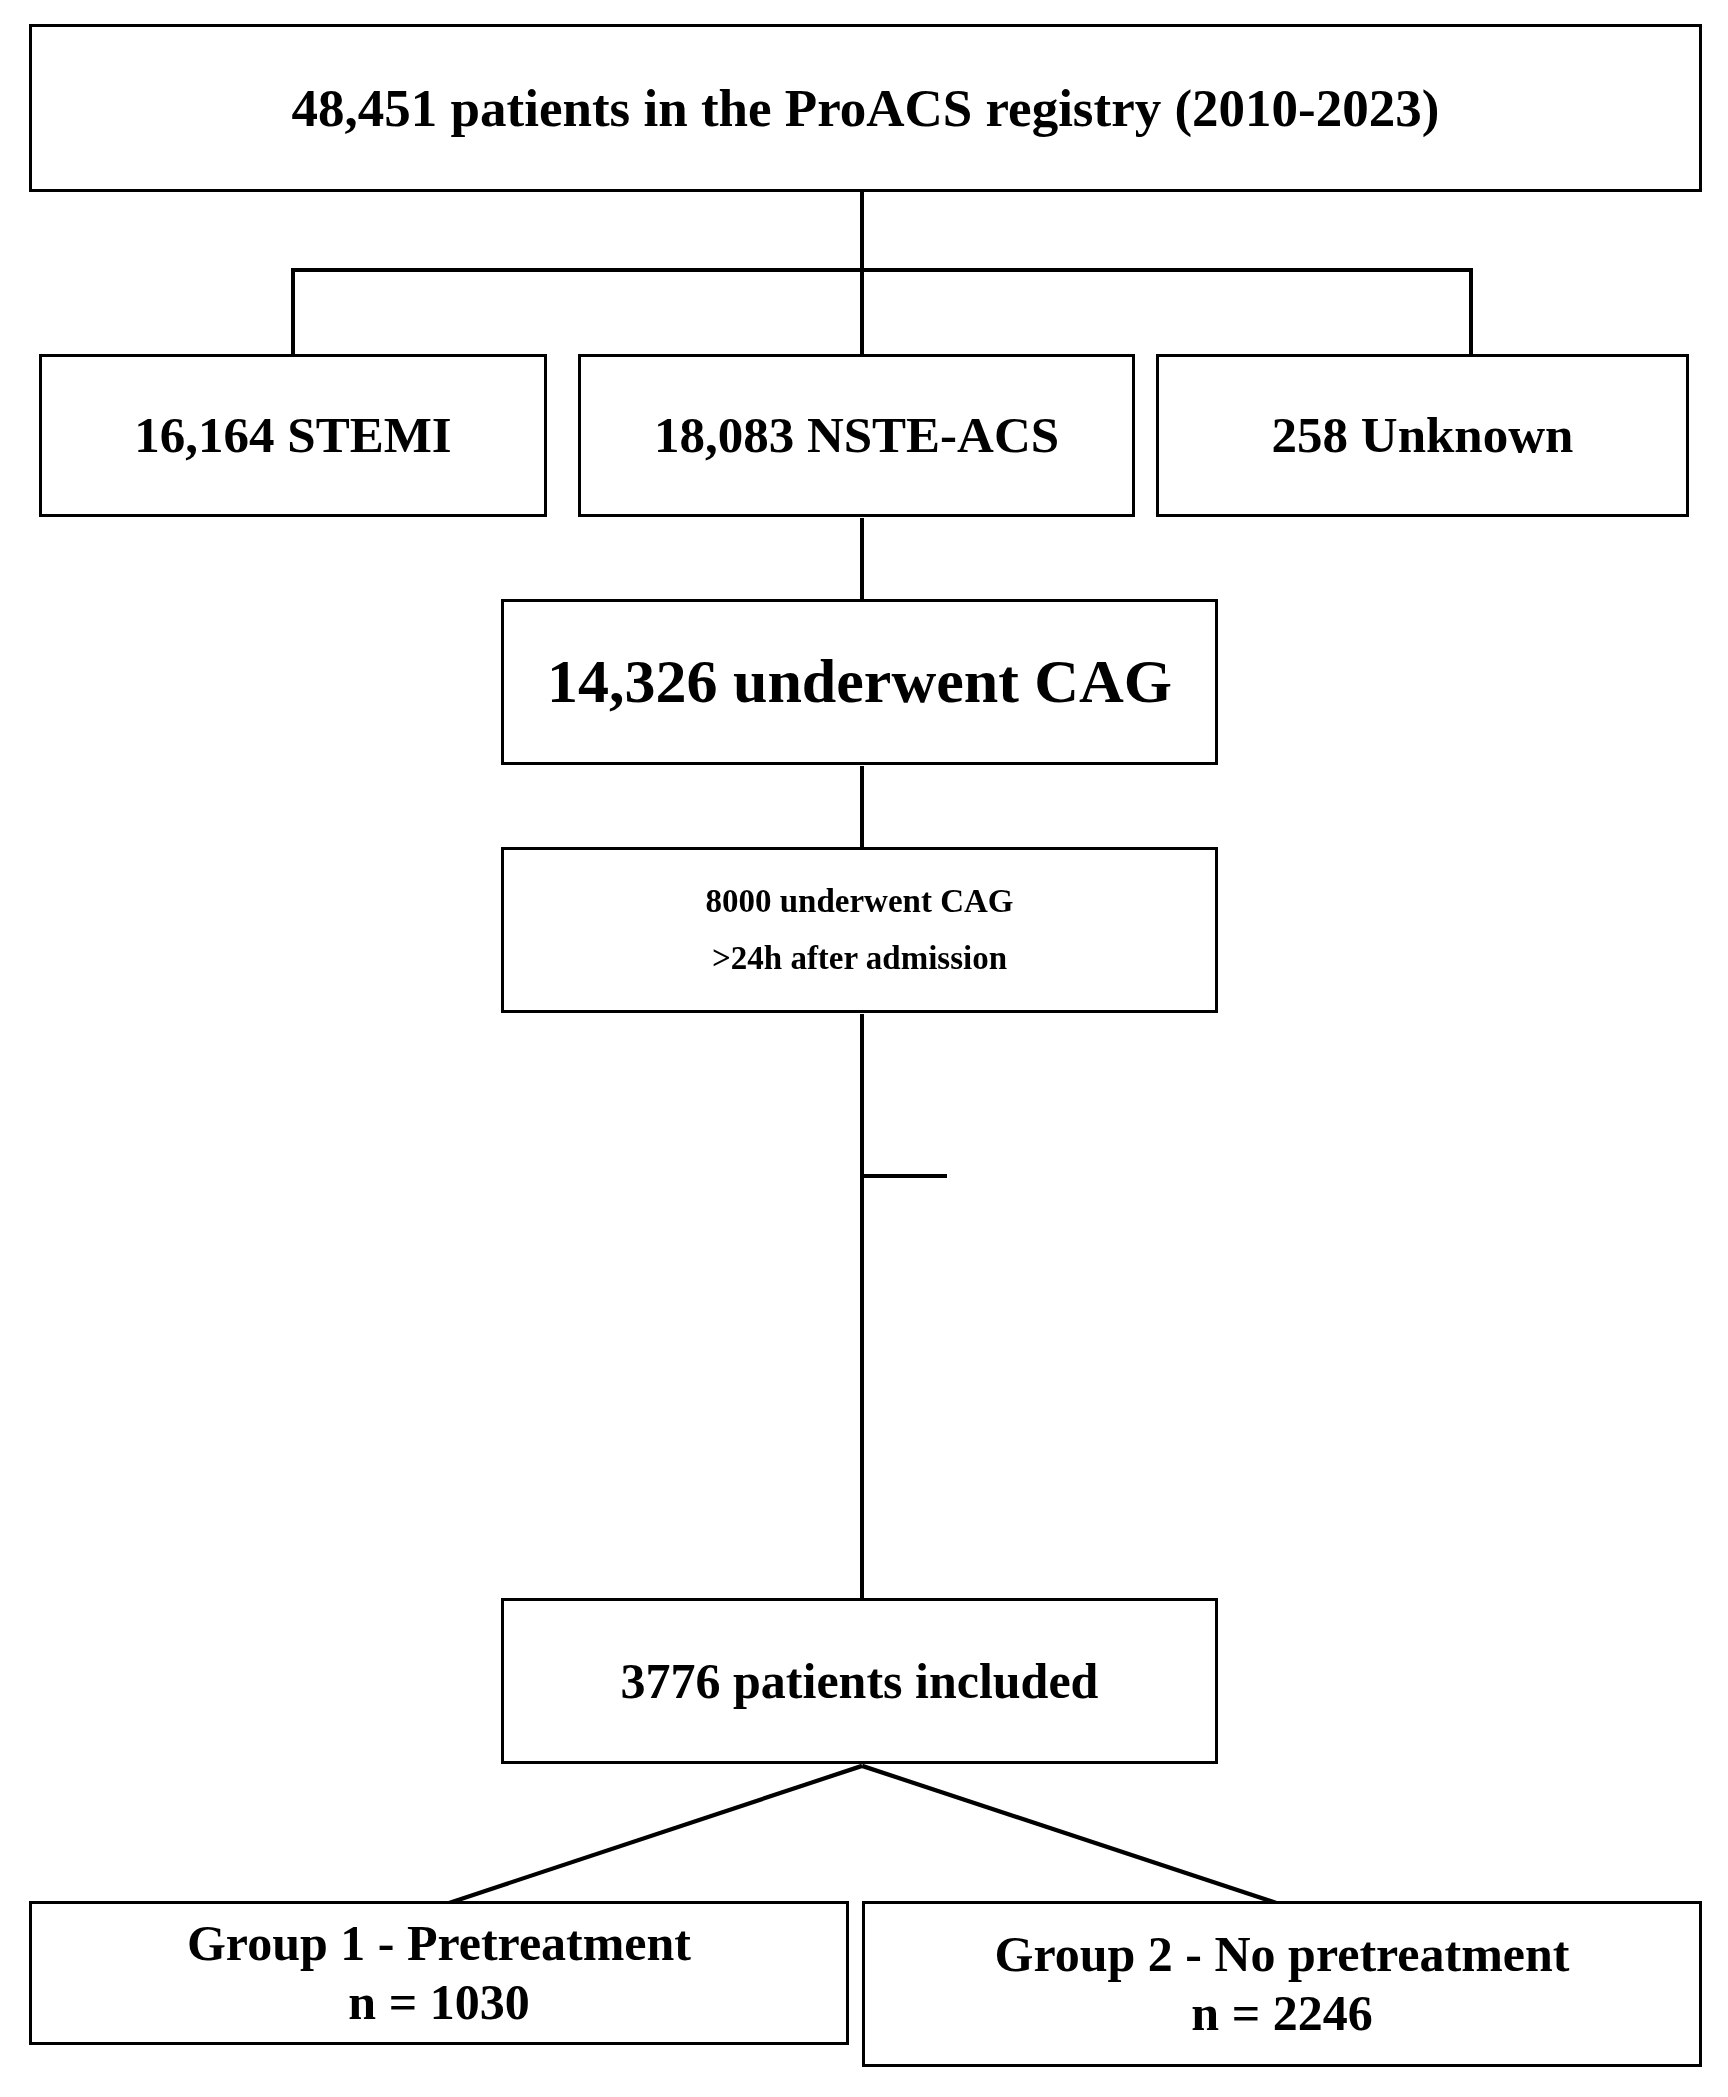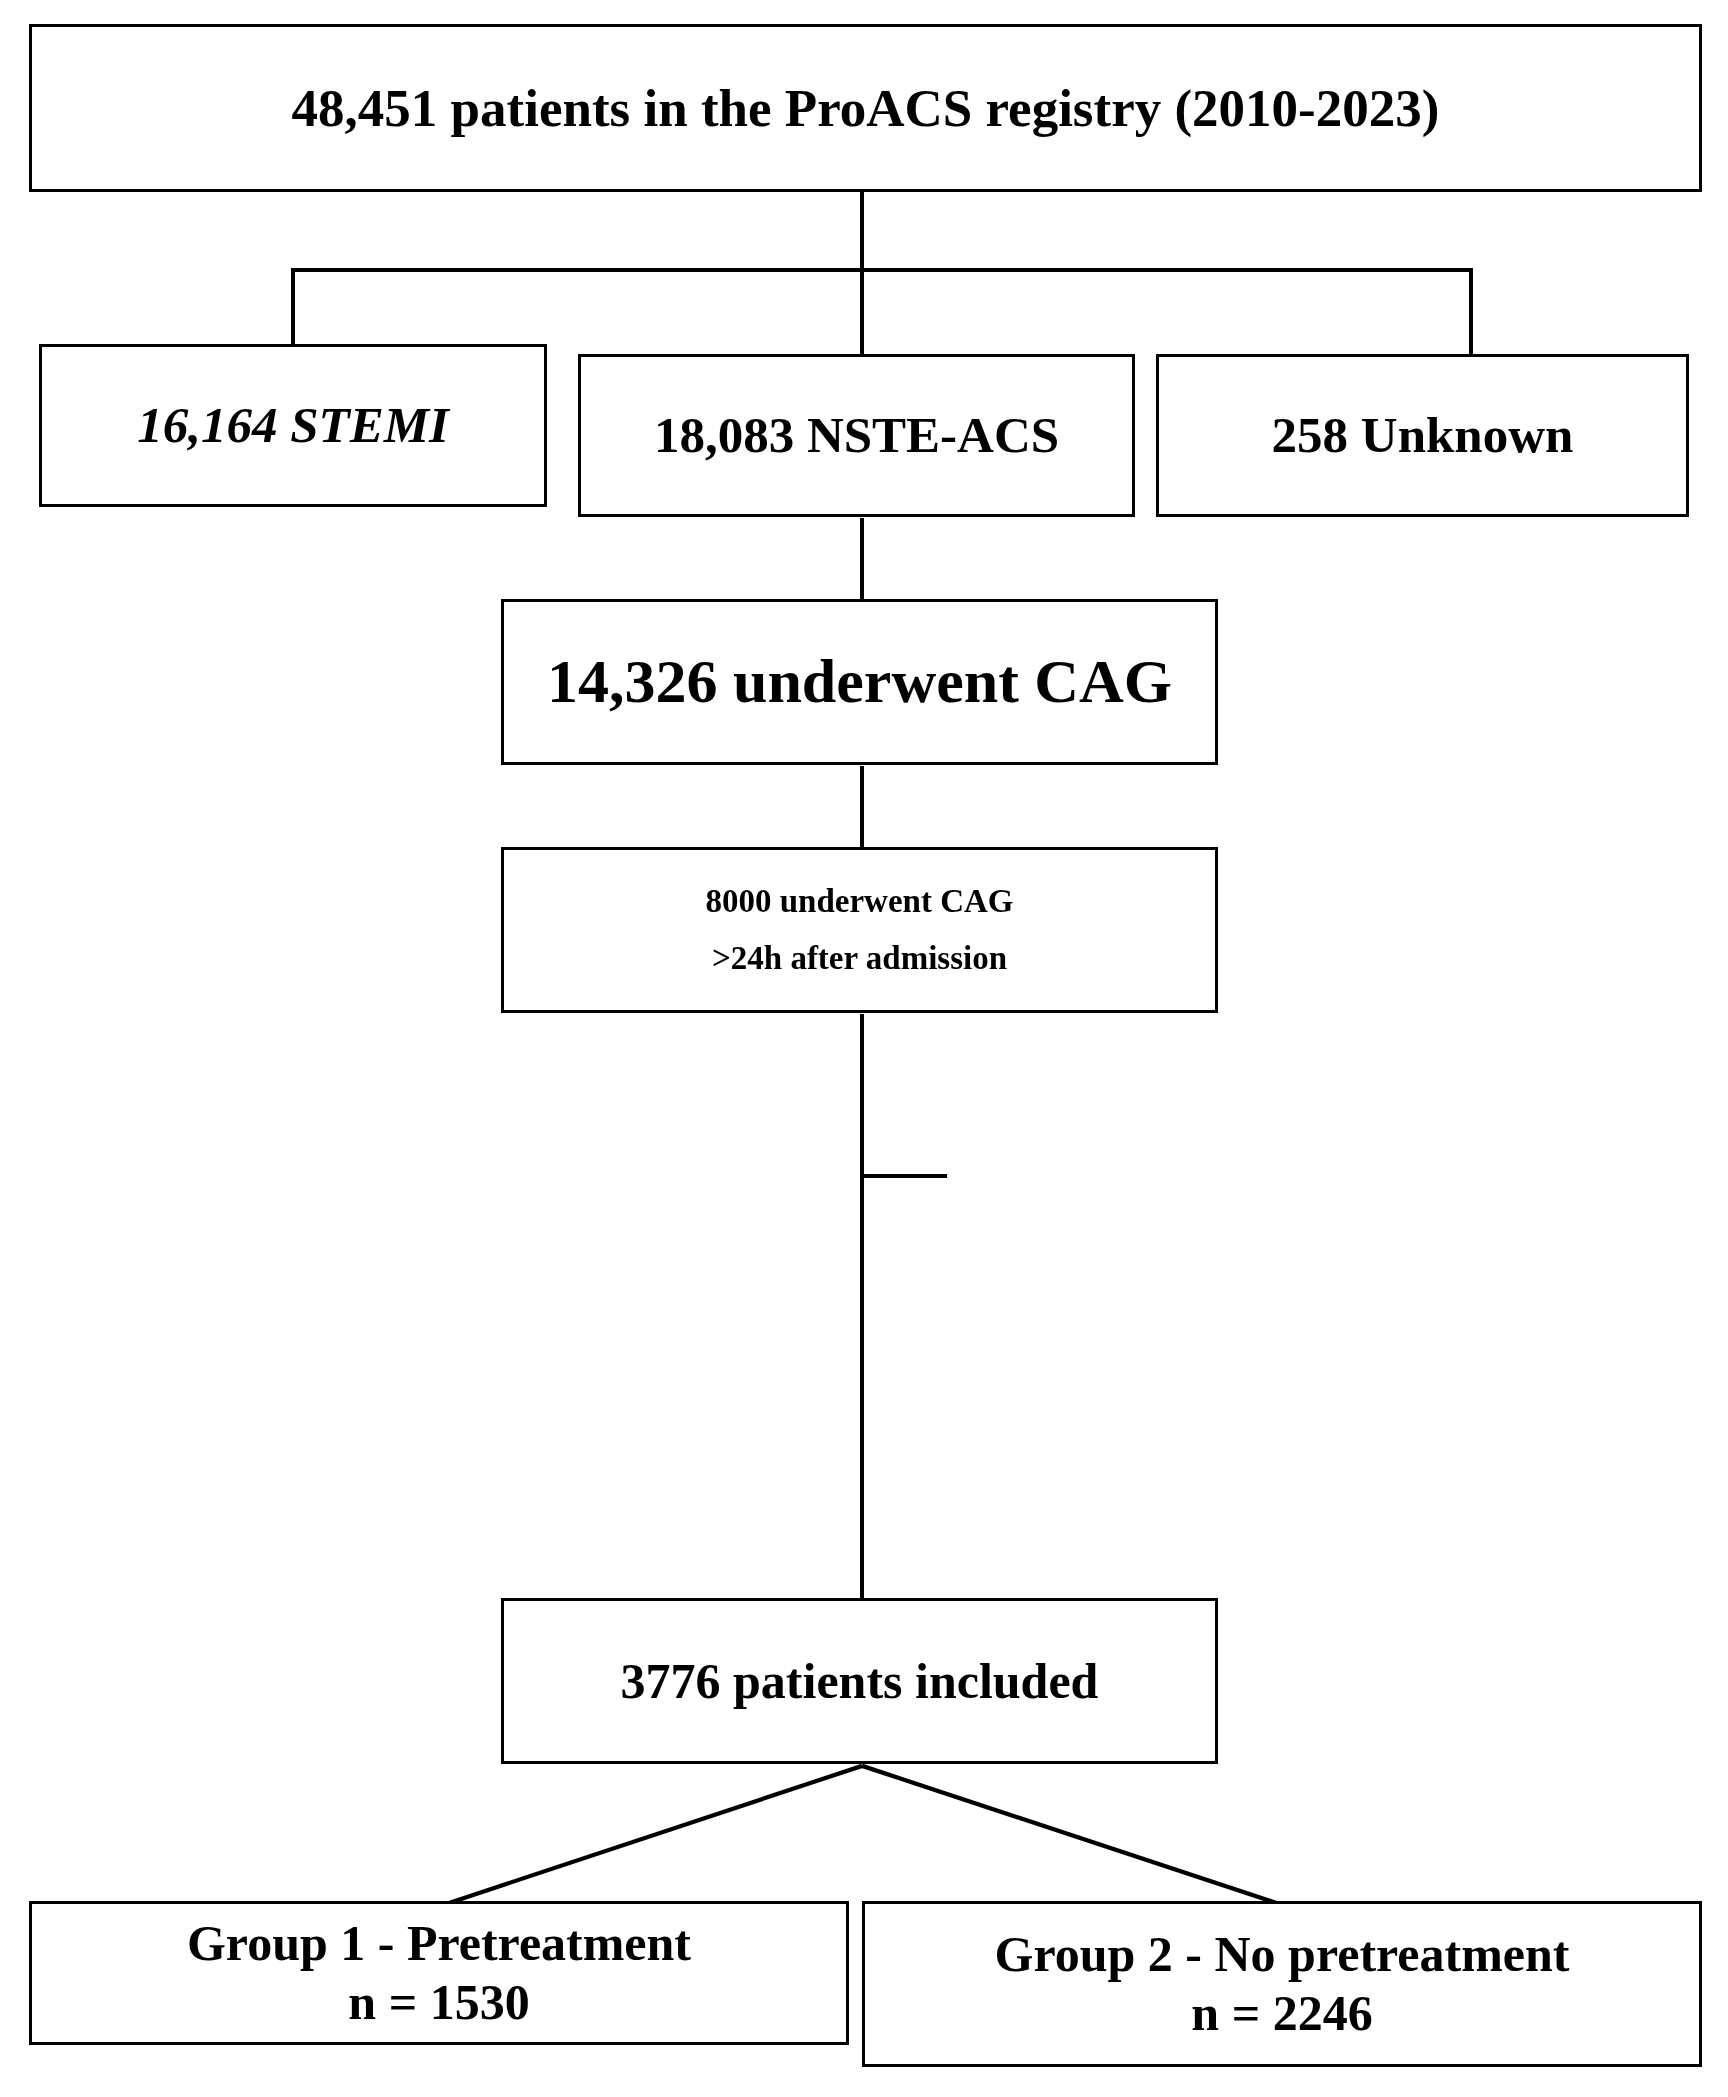--- a/index.html
+++ b/index.html
@@ -59,21 +59,21 @@
     z-index: 1;
     overflow: visible;
   }
   .diag line {
     stroke: #000000;
     stroke-width: 7;
   }
 
   
   #node-registry   { left: 29px;   top: 24px;   width: 1673px; height: 168px; font-size: 53px; }
-  #node-stemi      { left: 39px;   top: 344px;  width: 508px;  height: 163px; font-size: 51px; font-style: italic; }
+  #node-stemi      { left: 39px;   top: 354px;  width: 508px;  height: 163px; font-size: 51px; }
   #node-nsteacs    { left: 578px;  top: 354px;  width: 557px;  height: 163px; font-size: 51px; }
   #node-unknown    { left: 1156px; top: 354px;  width: 533px;  height: 163px; font-size: 51px; }
   #node-cag        { left: 501px;  top: 599px;  width: 717px; height: 166px; font-size: 62px; }
   #node-cag24h     { left: 501px;  top: 847px; width: 717px; height: 166px; font-size: 33px; gap: 18px; }
   #node-exclusions { left: 946px; top: 1094px; width: 752px; height: 203px; font-size: 45px; line-height: 1.34; }
   #node-included   { left: 501px;  top: 1598px; width: 717px; height: 166px; font-size: 50px; }
   #node-group1     { left: 29px;   top: 1901px; width: 820px; height: 144px; font-size: 50px; }
   #node-group2     { left: 862px; top: 1901px; width: 840px; height: 166px; font-size: 50px; }
 
   
@@ -132,21 +132,21 @@
     <span class="line bold">&gt;24h after admission</span>
   </div>
 
 
   <div class="box" id="node-included">
     <span class="line bold">3776 patients included</span>
   </div>
 
   <div class="box" id="node-group1">
     <span class="line bold">Group 1 - Pretreatment</span>
-    <span class="line bold">n = 1530</span>
+    <span class="line bold">n = 1030</span>
   </div>
 
   <div class="box" id="node-group2">
     <span class="line bold">Group 2 - No pretreatment</span>
     <span class="line bold">n = 2246</span>
   </div>
 
 </div>
 
 

